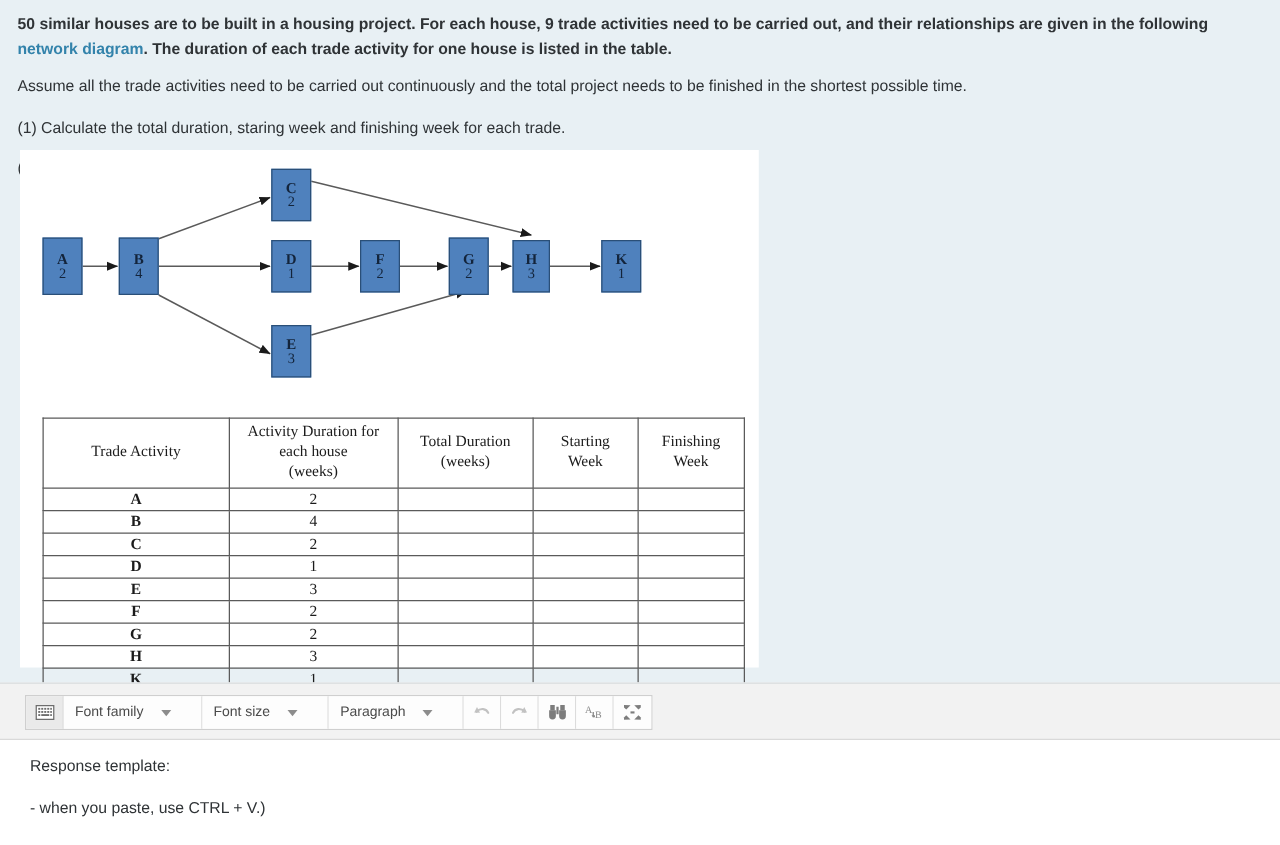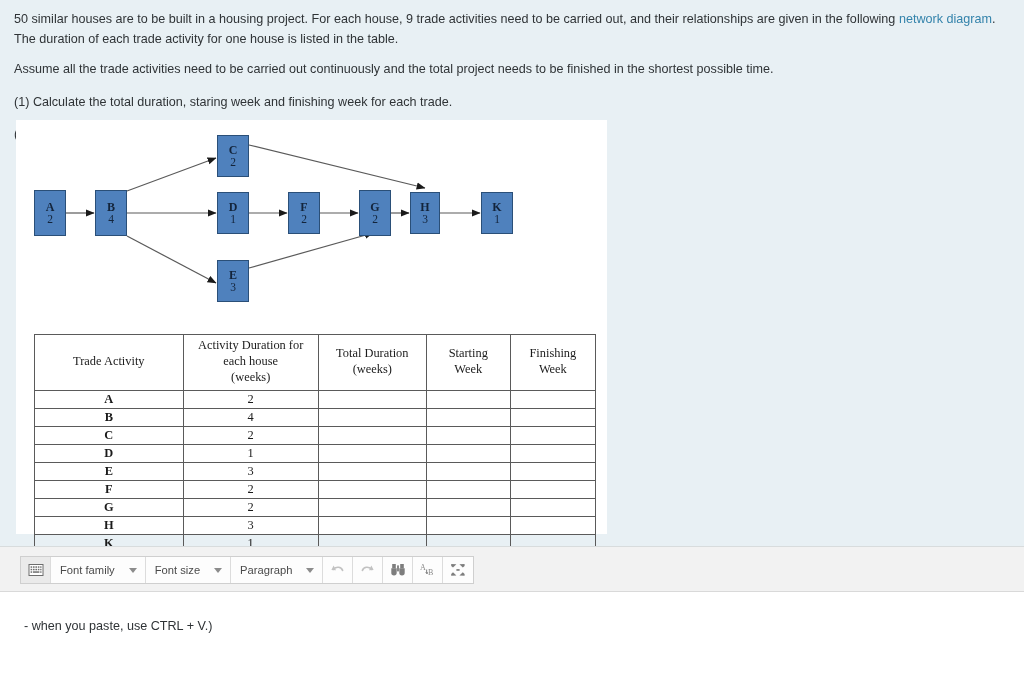--- a/index.html
+++ b/index.html
@@ -21,21 +21,21 @@
   #question-block {
     padding: 10px 14px 0 14px;
     box-sizing: border-box;
   }
   .q-para {
     margin: 0 0 13px 0;
     line-height: 1.55;
     font-size: 12.6px;
     color: #2f3336;
   }
-  .q-para.tight { margin-bottom: 11px; }
+  .q-para.tight { margin-bottom: 11px; font-weight: bold; }
   .q-link {
     color: #3383ab;
     text-decoration: none;
   }
 
   
   #content-card {
     position: absolute;
     left: 16px;
     top: 120px;
@@ -155,21 +155,21 @@
     background: #fdfdfd;
     box-sizing: border-box;
     height: 100%;
   }
   .tb-item:last-child { border-right: none; }
   .tb-icon-btn {
     width: 30px;
     justify-content: center;
   }
   .tb-select {
-    padding: 0 6px 0 9px;
+    padding: 0 22px 0 9px;
     min-width: 78px;
     gap: 14px;
   }
   .tb-select .sel-label {
     font-size: 11.2px;
     color: #4a4a4a;
     white-space: nowrap;
   }
   .caret {
     width: 0; height: 0;
@@ -477,16 +477,17 @@
               <rect x="6.4" y="6.1" width="3.2" height="1.7"></rect>
             </g>
           </svg>
         </span>
       </div>
 
     </div>
   </div>
 
   <div id="response-body">
+    <p class="resp-line">Response template:</p>
     <p class="resp-line spacer">&nbsp;</p>
     <p class="resp-line">- when you paste, use CTRL + V.)</p>
   </div>
 </div>
 
 </body></html>

